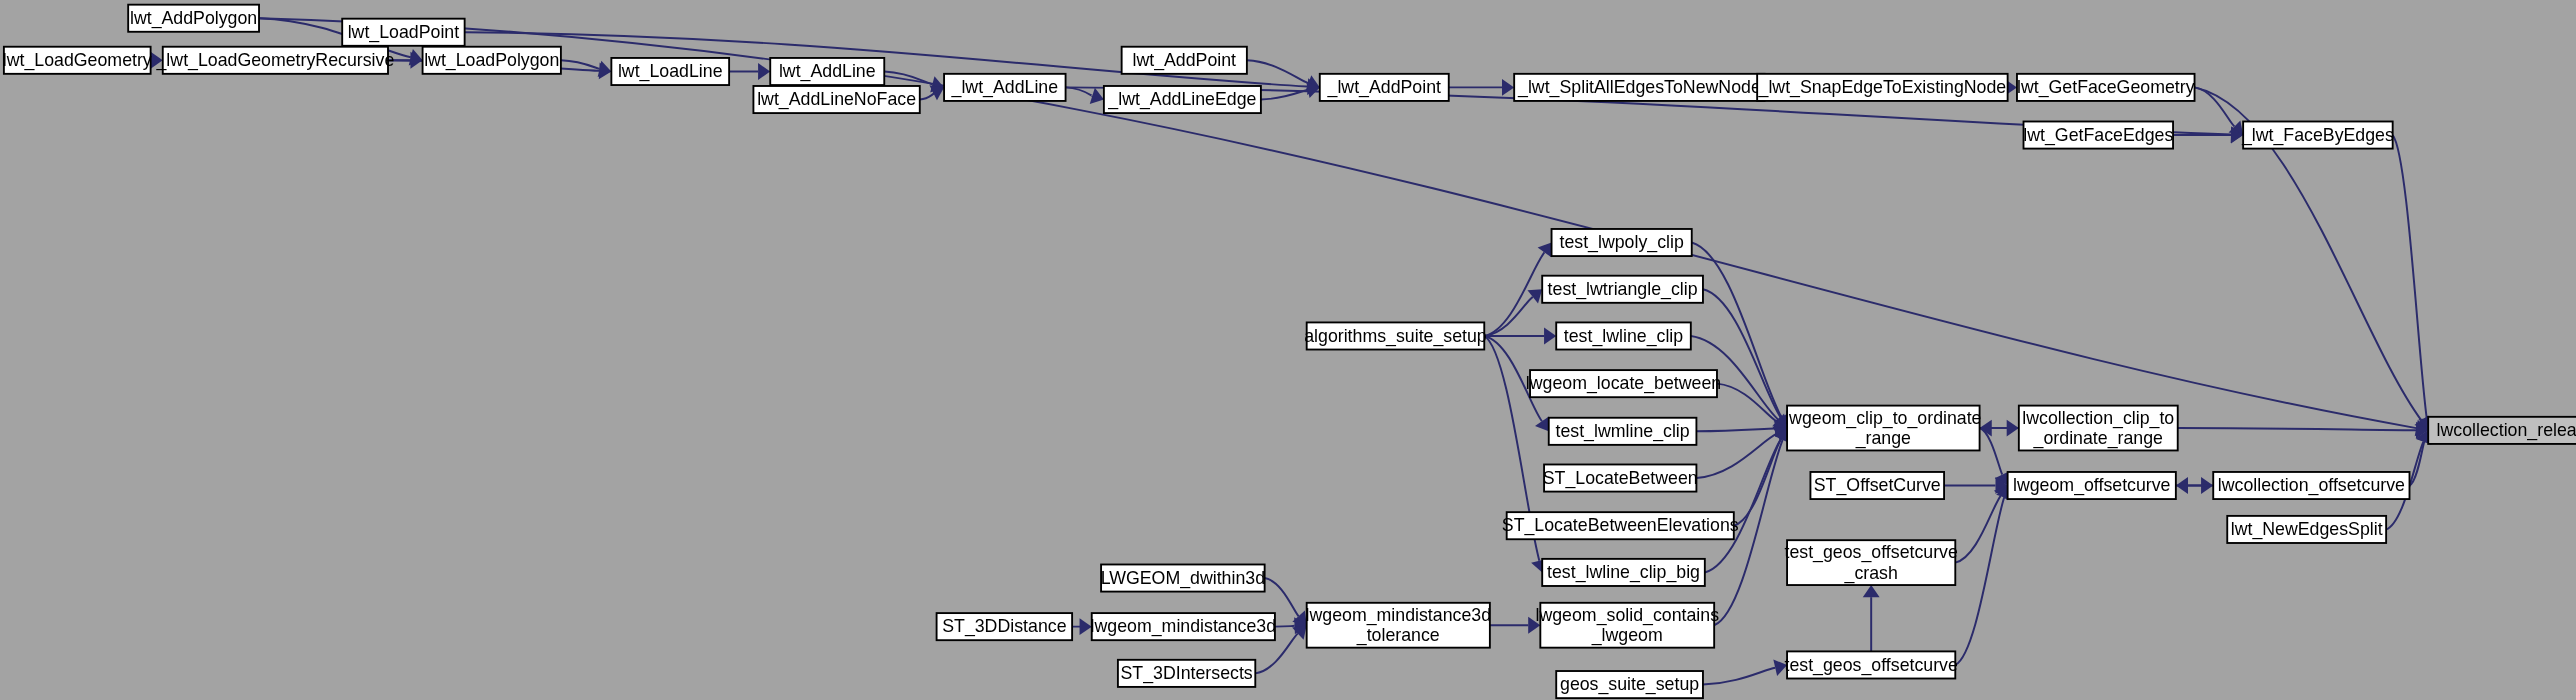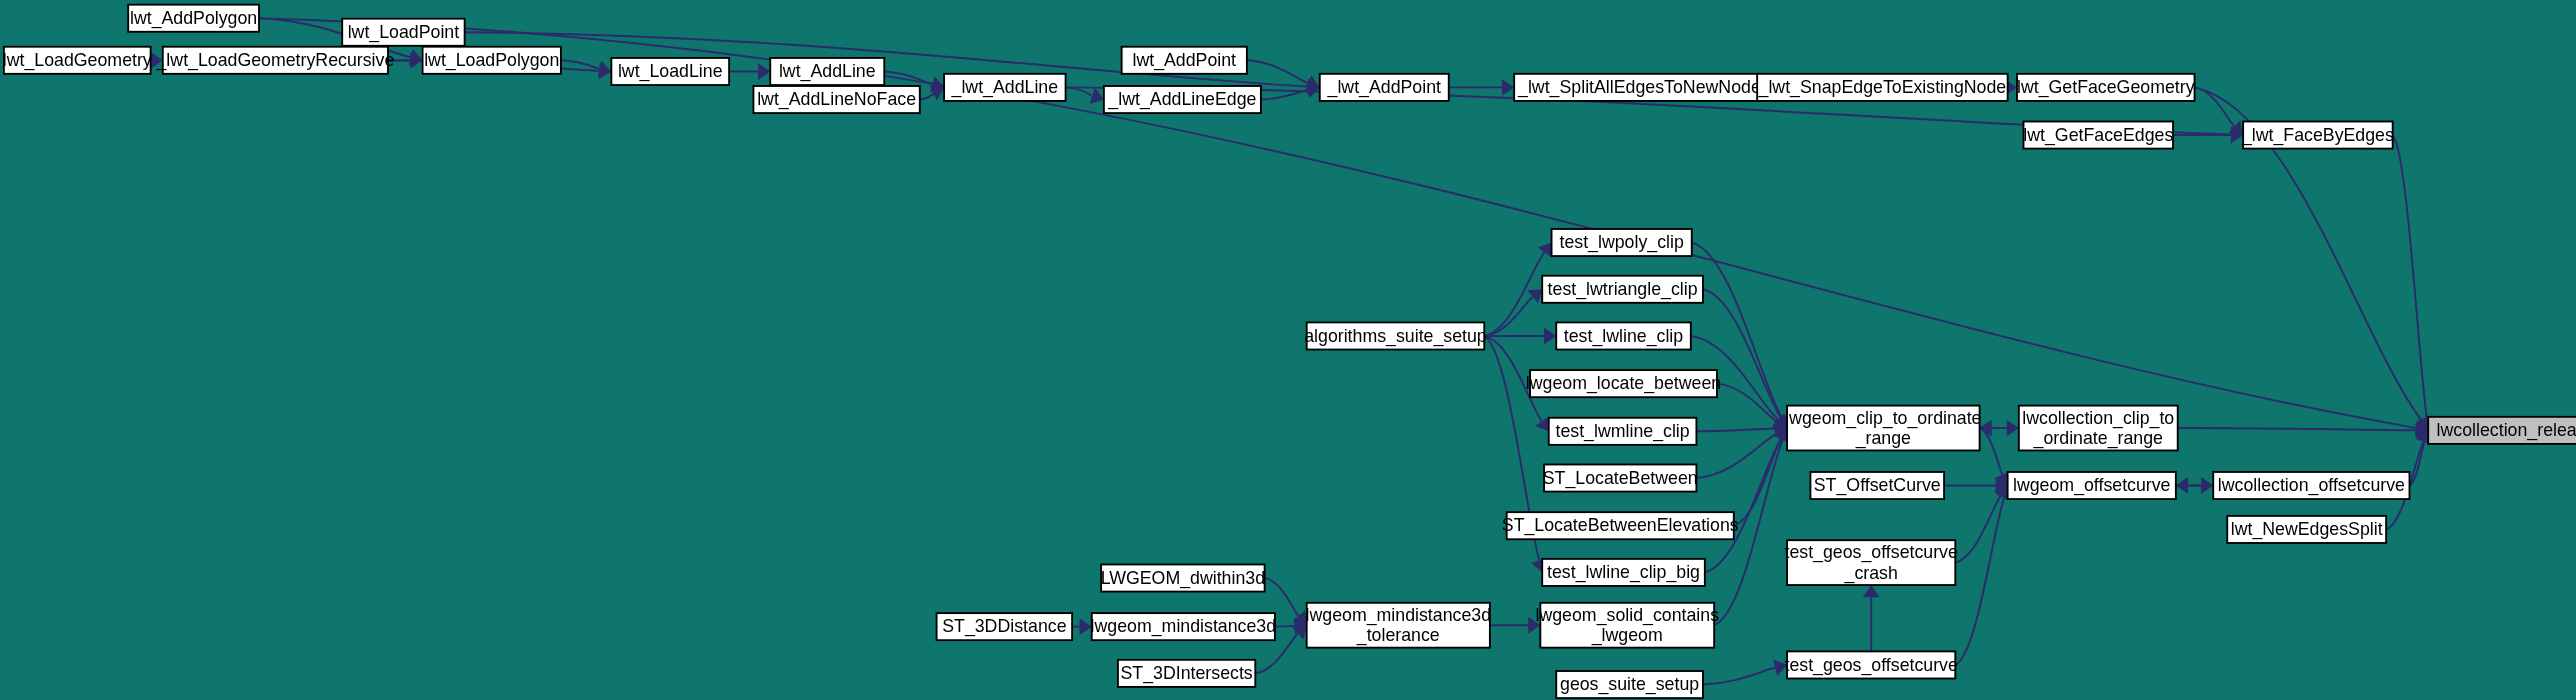--- a/index.html
+++ b/index.html
@@ -4,21 +4,21 @@
 <style>
   html, body {
     margin: 0;
     padding: 0;
     background: #ffffff;
   }
   #graph-root {
     position: relative;
     width: 2576px;
     height: 700px;
-    background: #0f766e;
+    background: #a3a3a3;
     font-family: "Liberation Sans", sans-serif;
     overflow: hidden;
   }
   svg.graph-canvas {
     position: absolute;
     top: 0;
     left: 0;
     width: 2576px;
     height: 700px;
     display: block;

